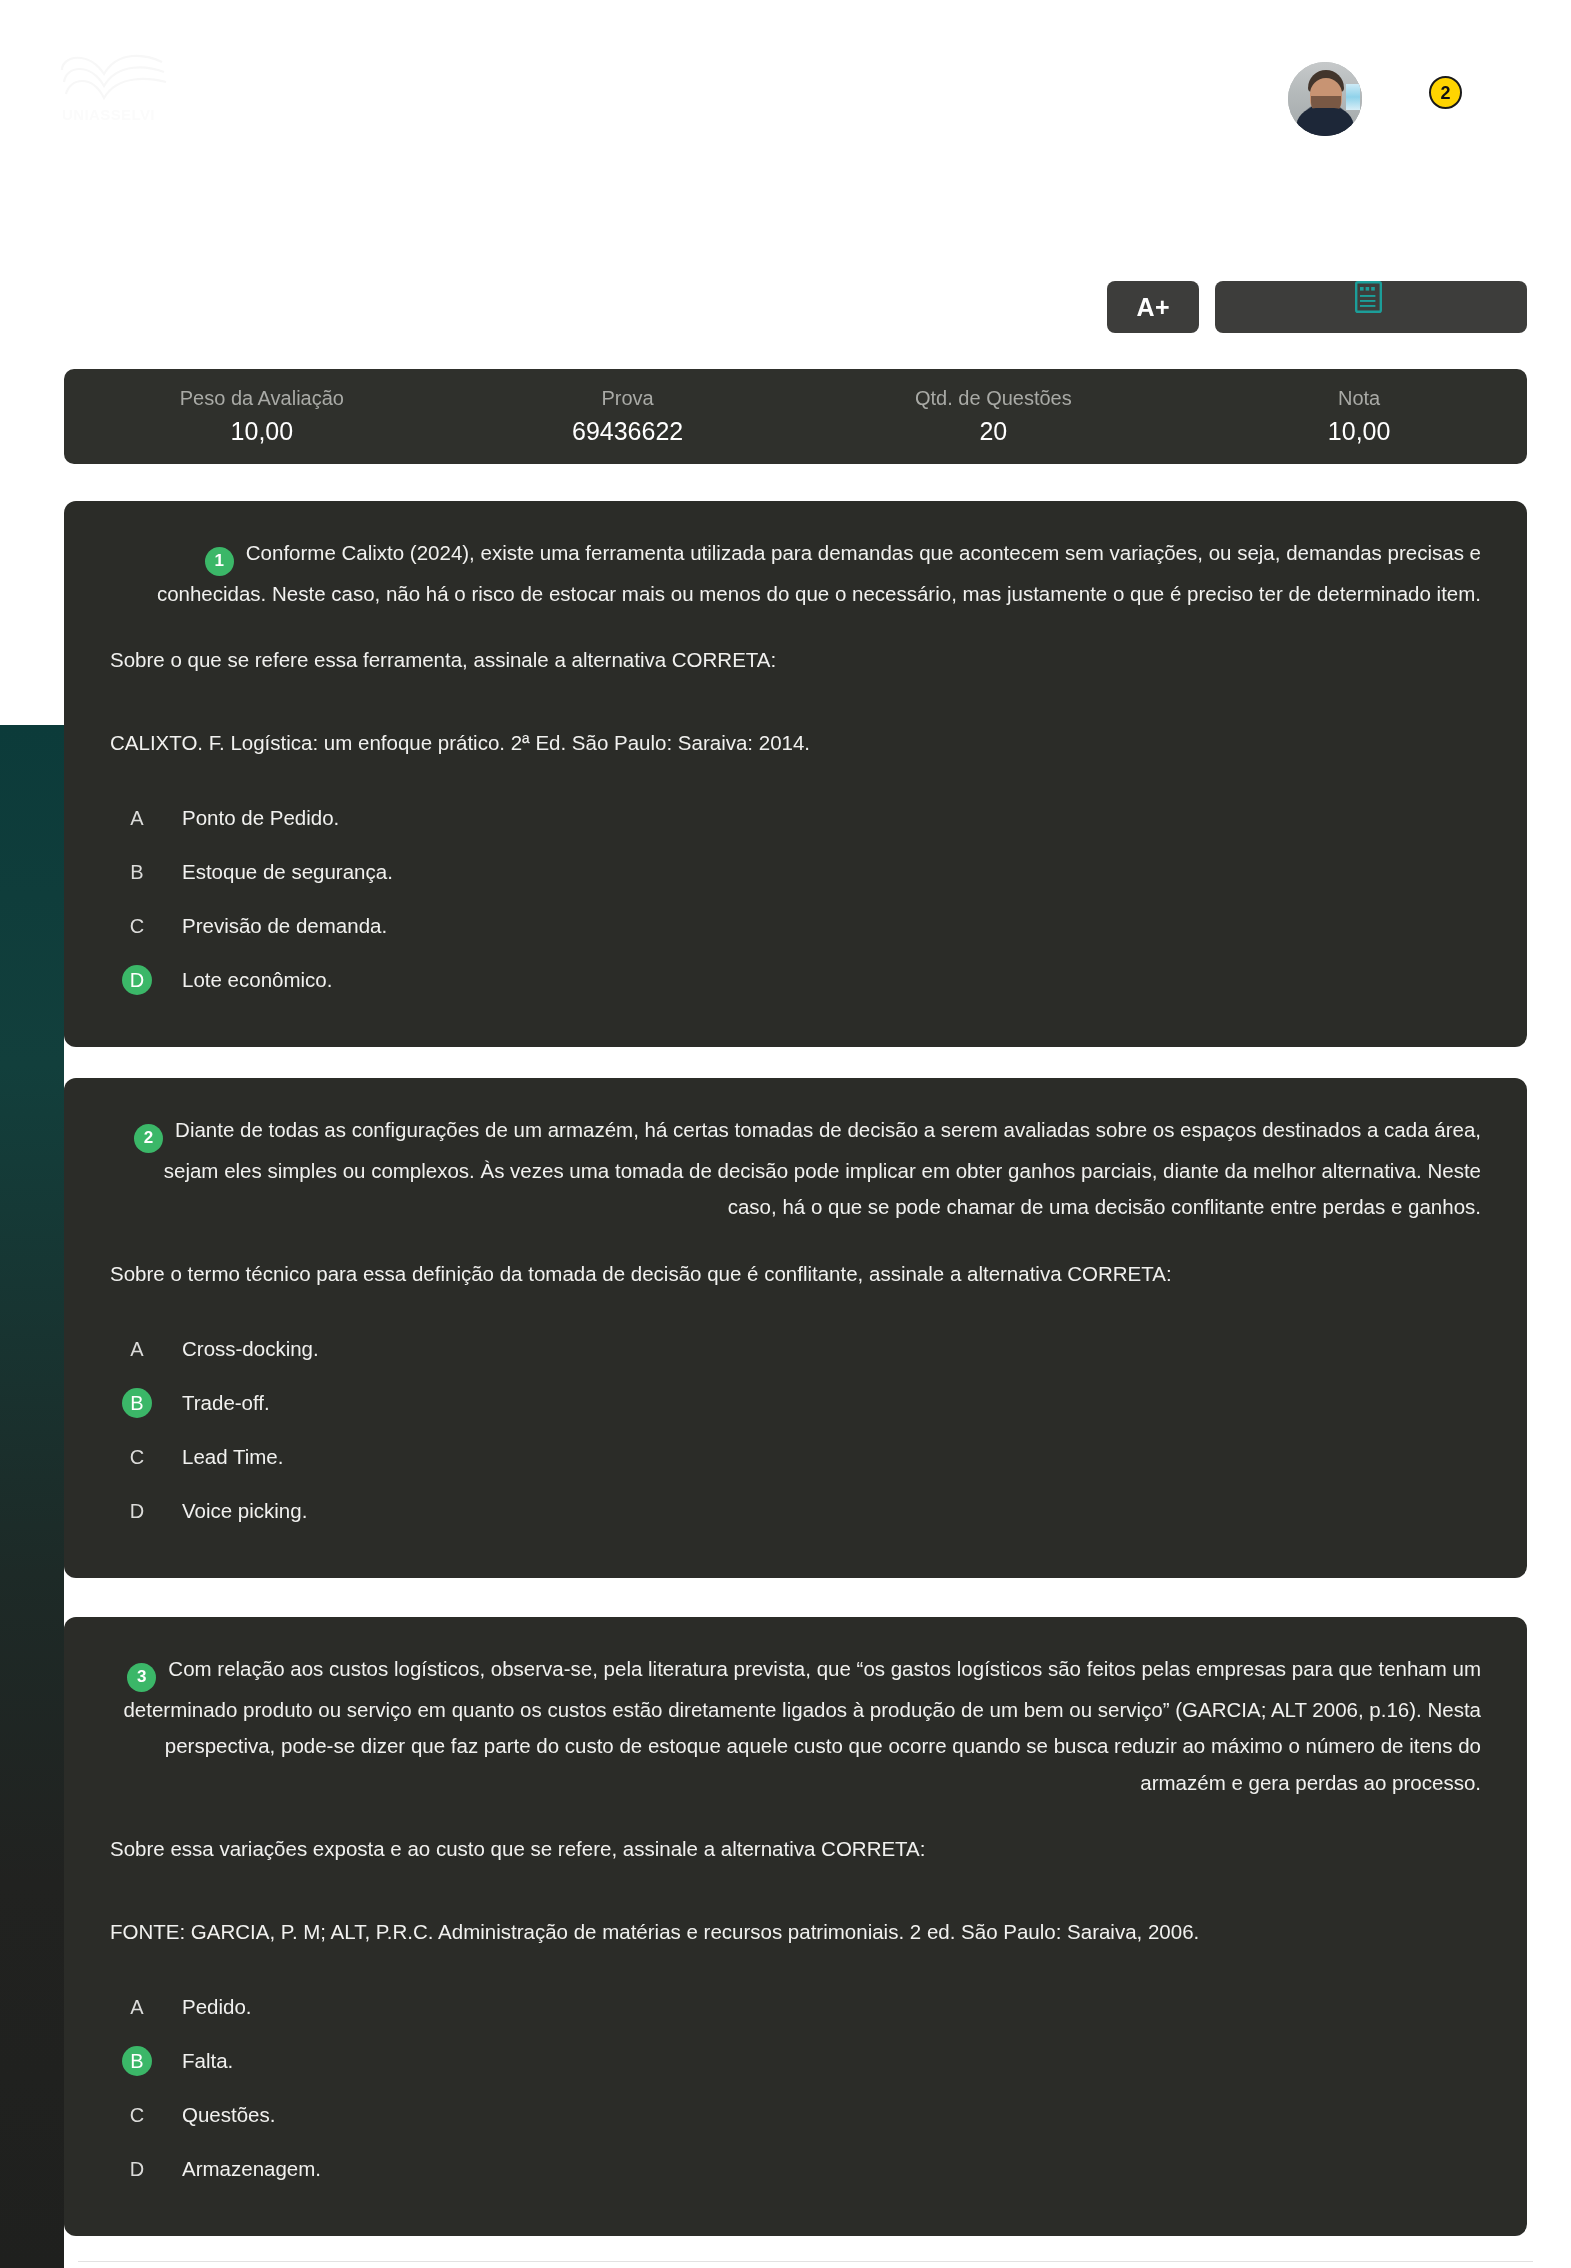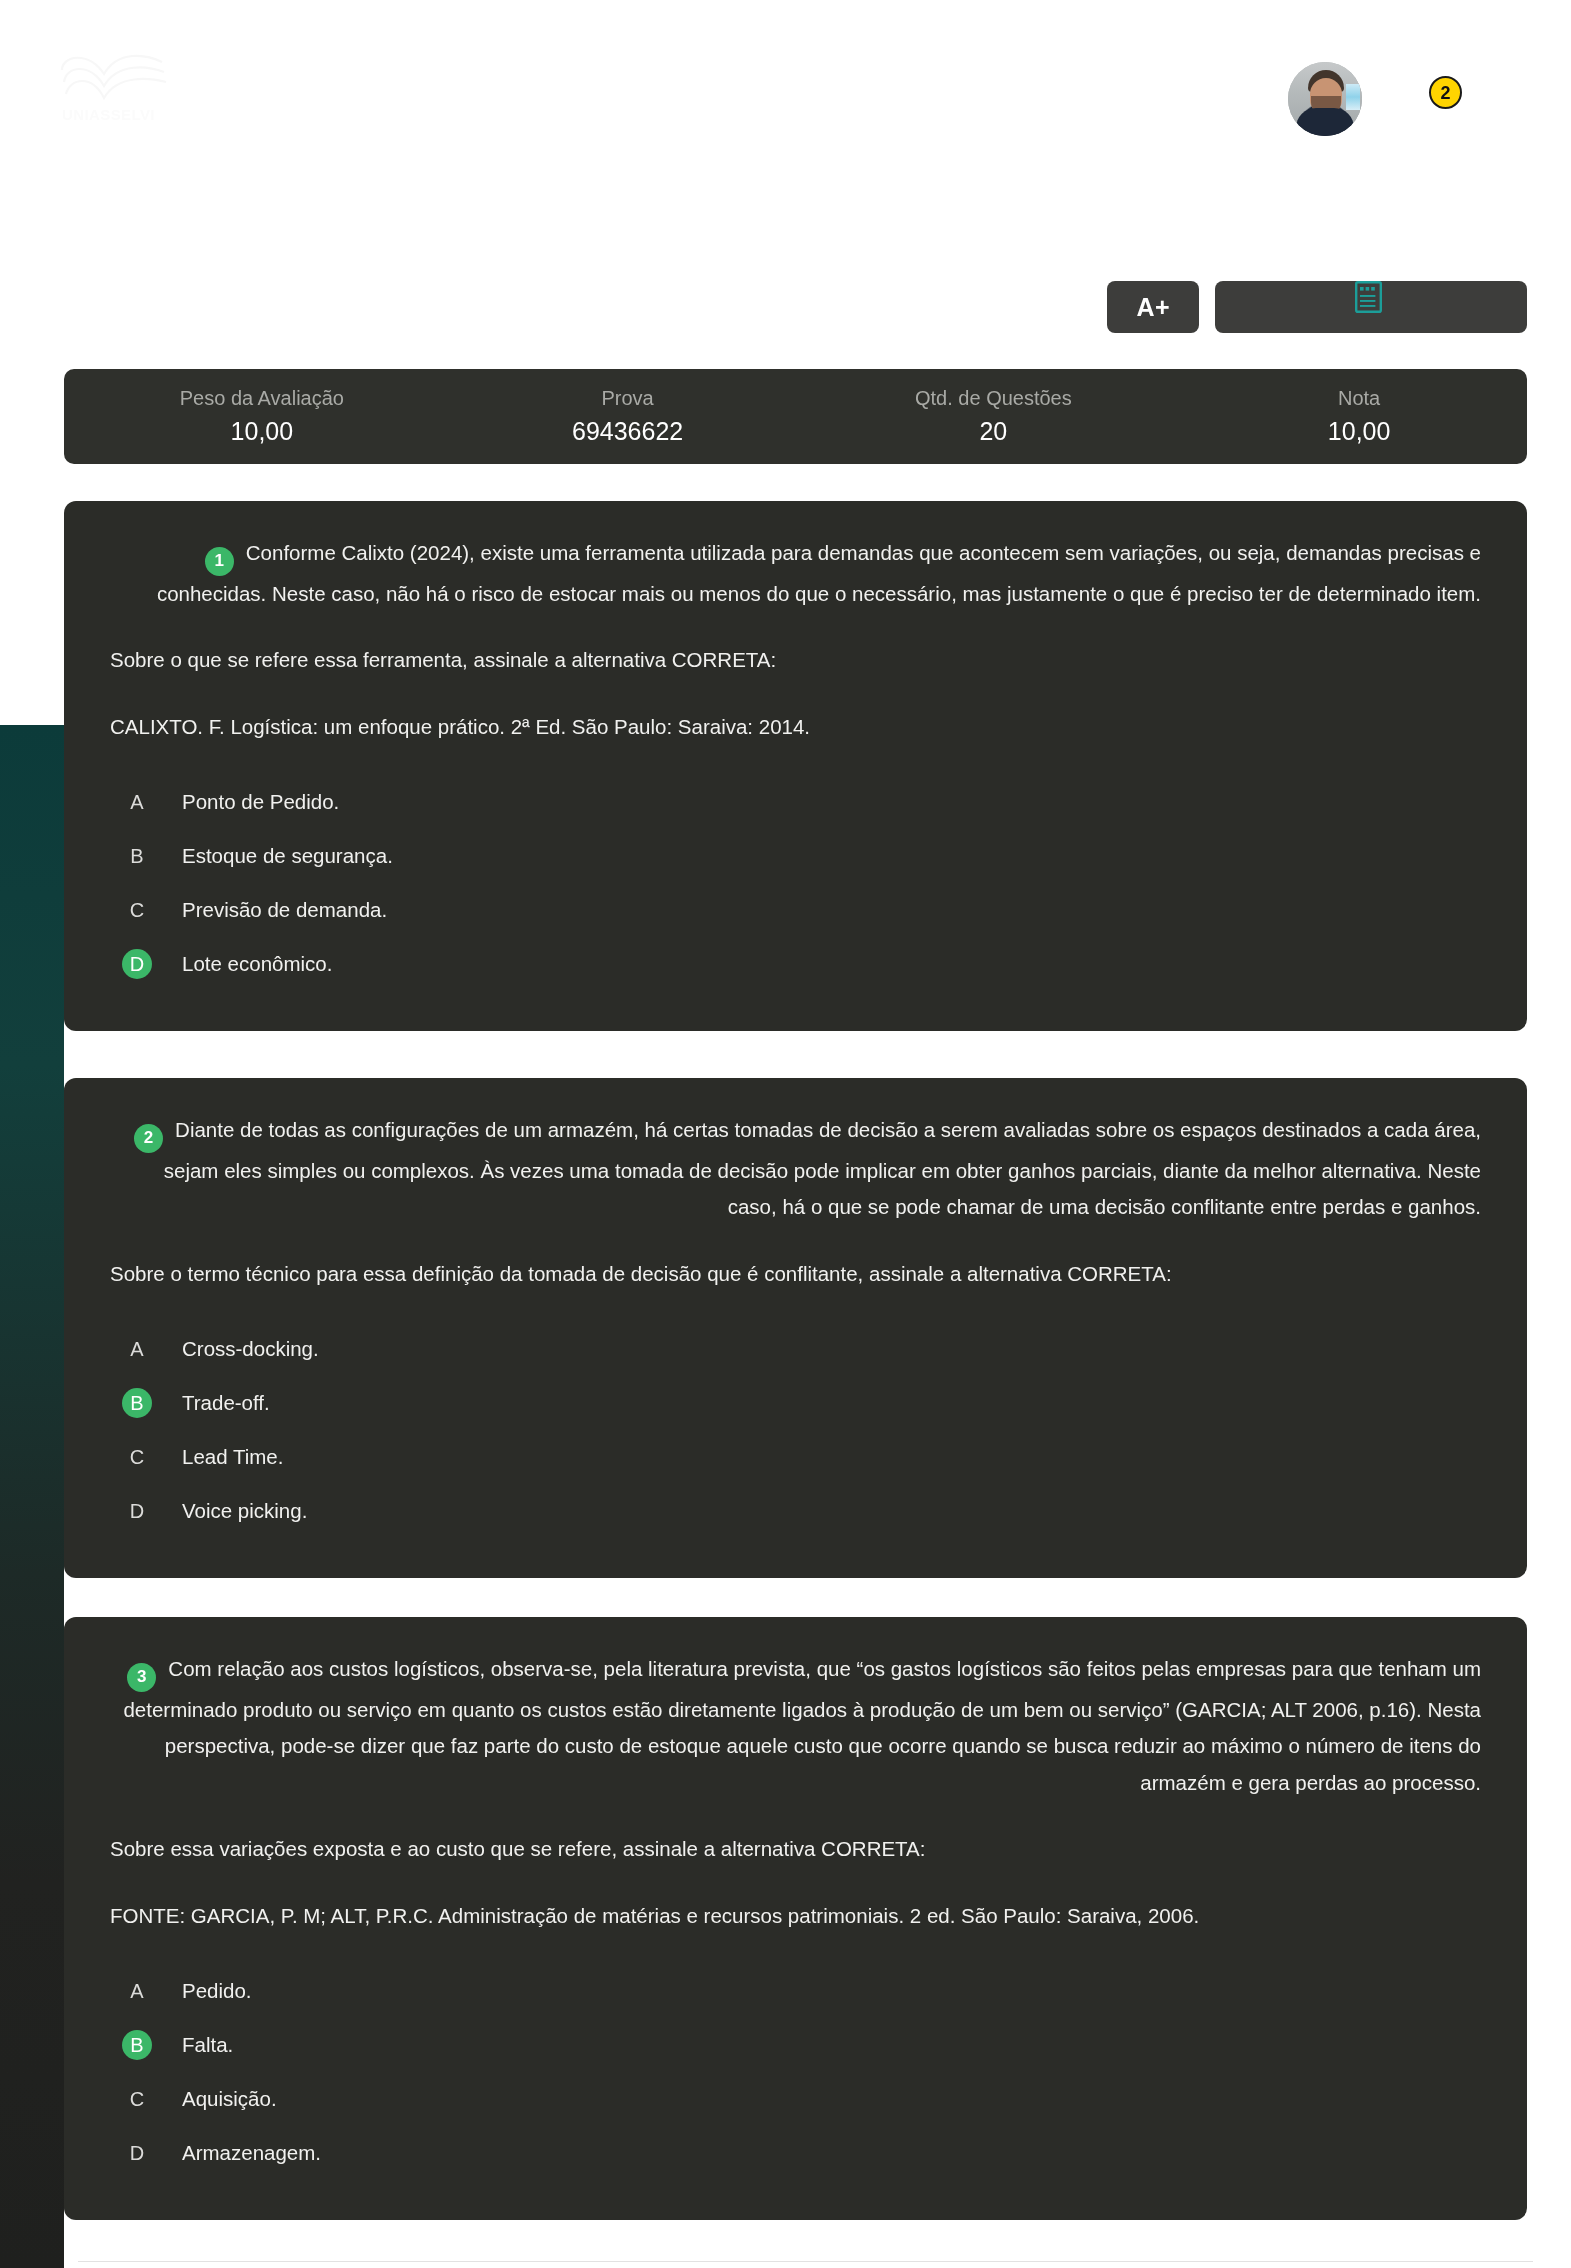--- a/index.html
+++ b/index.html
@@ -218,21 +218,21 @@
     font-size: 20.5px;
     line-height: 1.78;
     font-weight: 300;
     margin-top: 30px;
   }
   .q-source {
     color: #f1f1ef;
     font-size: 20.5px;
     line-height: 1.78;
     font-weight: 300;
-    margin-top: 30px;
+    margin-top: 46px;
   }
 
   .alts { margin-top: 30px; }
   .alt {
     display: flex;
     align-items: center;
     gap: 0;
     height: 54px;
     cursor: pointer;
   }
@@ -400,21 +400,21 @@
       <div class="alt">
         <span class="alt-letter">A</span>
         <span class="alt-text">Pedido.</span>
       </div>
       <div class="alt selected">
         <span class="alt-letter">B</span>
         <span class="alt-text">Falta.</span>
       </div>
       <div class="alt">
         <span class="alt-letter">C</span>
-        <span class="alt-text">Aquisição.</span>
+        <span class="alt-text">Questões.</span>
       </div>
       <div class="alt">
         <span class="alt-letter">D</span>
         <span class="alt-text">Armazenagem.</span>
       </div>
     </div>
   </div>
 
   <div class="footer-rule"></div>
 

